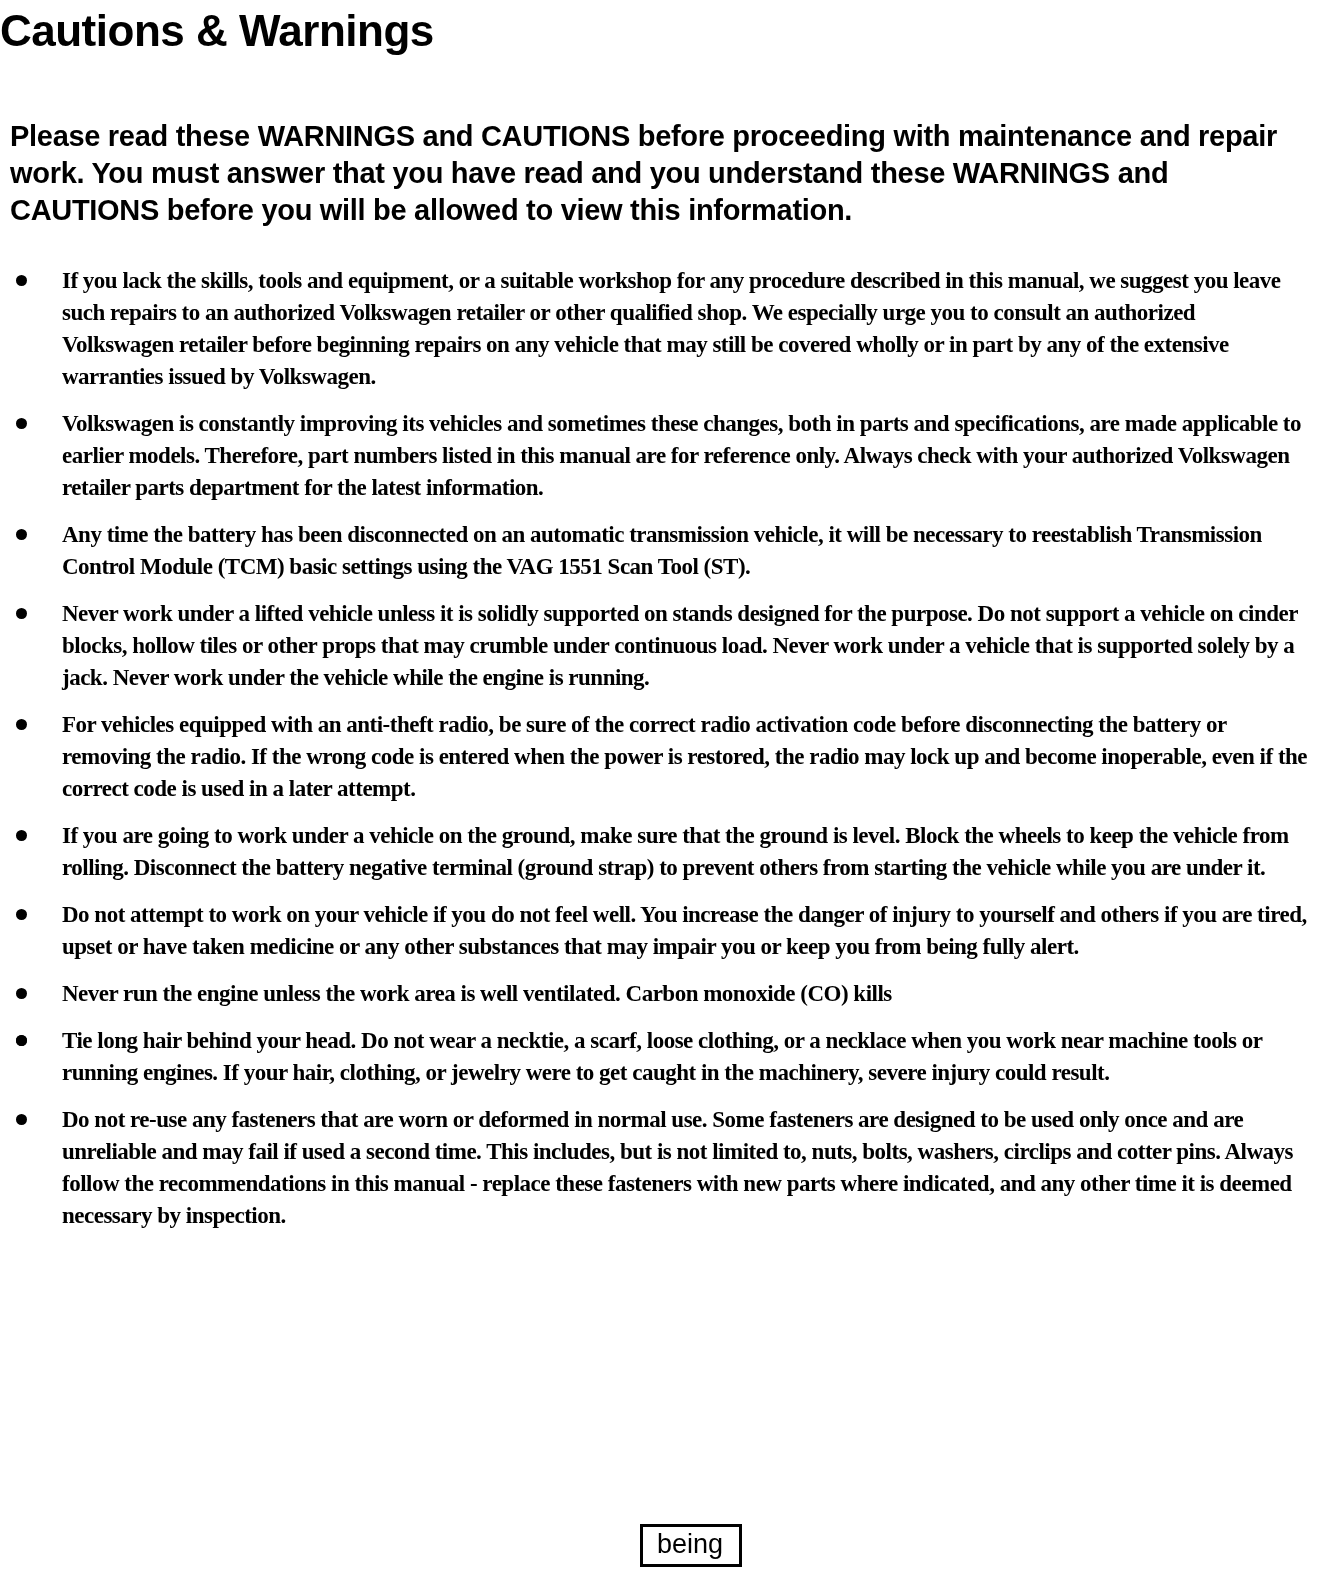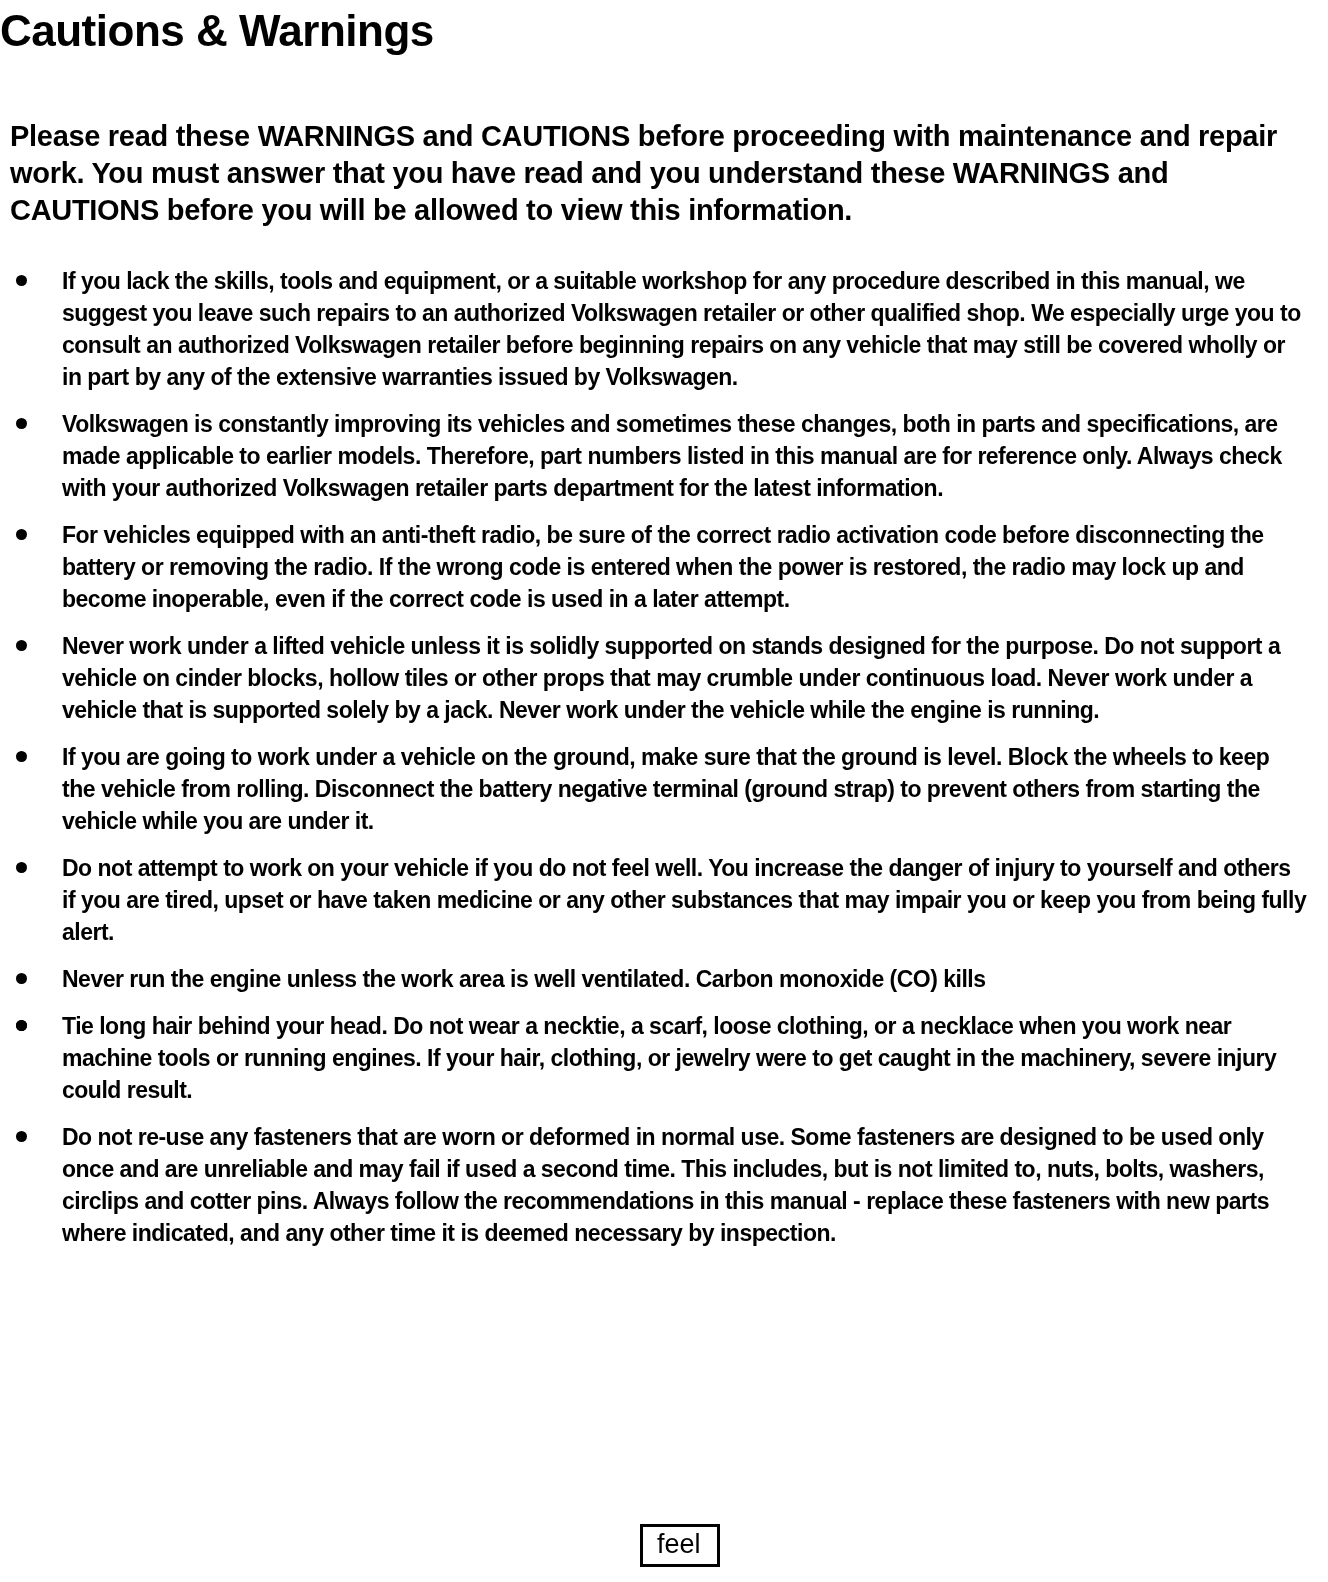--- a/index.html
+++ b/index.html
@@ -28,20 +28,21 @@
     margin: 62px 26px 0 10px;
     font-size: 29px;
     font-weight: bold;
     line-height: 37px;
     letter-spacing: -0.3px;
   }
   ul.warnings {
     list-style: none;
     margin: 36px 0 0 0;
     padding: 0 20px 0 62px;
+    font-family: Liberation Serif, serif;
   }
   li.warning {
     position: relative;
     font-size: 23px;
     font-weight: bold;
     line-height: 32px;
     letter-spacing: -0.5px;
     margin-bottom: 15px;
   }
   li.warning .dot {
@@ -81,25 +82,29 @@
   <li class="warning">
     <span class="dot"></span>
     <span>If you lack the skills, tools and equipment, or a suitable workshop for any procedure described in this manual, we suggest you leave such repairs to an authorized Volkswagen retailer or other qualified shop. We especially urge you to consult an authorized Volkswagen retailer before beginning repairs on any vehicle that may still be covered wholly or in part by any of the extensive warranties issued by Volkswagen.</span>
   </li>
   <li class="warning">
     <span class="dot"></span>
     <span>Volkswagen is constantly improving its vehicles and sometimes these changes, both in parts and specifications, are made applicable to earlier models. Therefore, part numbers listed in this manual are for reference only. Always check with your authorized Volkswagen retailer parts department for the latest information.</span>
   </li>
   <li class="warning">
     <span class="dot"></span>
-    <span>For vehicles equipped with an anti-theft radio, be sure of the correct radio activation code before disconnecting the battery or removing the radio. If the wrong code is entered when the power is restored, the radio may lock up and become inoperable, even if the correct code is used in a later attempt.</span>
+    <span>Any time the battery has been disconnected on an automatic transmission vehicle, it will be necessary to reestablish Transmission Control Module (TCM) basic settings using the VAG 1551 Scan Tool (ST).</span>
   </li>
   <li class="warning">
     <span class="dot"></span>
     <span>Never work under a lifted vehicle unless it is solidly supported on stands designed for the purpose. Do not support a vehicle on cinder blocks, hollow tiles or other props that may crumble under continuous load. Never work under a vehicle that is supported solely by a jack. Never work under the vehicle while the engine is running.</span>
+  </li>
+  <li class="warning">
+    <span class="dot"></span>
+    <span>For vehicles equipped with an anti-theft radio, be sure of the correct radio activation code before disconnecting the battery or removing the radio. If the wrong code is entered when the power is restored, the radio may lock up and become inoperable, even if the correct code is used in a later attempt.</span>
   </li>
   <li class="warning">
     <span class="dot"></span>
     <span>If you are going to work under a vehicle on the ground, make sure that the ground is level. Block the wheels to keep the vehicle from rolling. Disconnect the battery negative terminal (ground strap) to prevent others from starting the vehicle while you are under it.</span>
   </li>
   <li class="warning">
     <span class="dot"></span>
     <span>Do not attempt to work on your vehicle if you do not feel well. You increase the danger of injury to yourself and others if you are tired, upset or have taken medicine or any other substances that may impair you or keep you from being fully alert.</span>
   </li>
   <li class="warning">
@@ -112,13 +117,13 @@
   <li class="warning">
     <span class="dot"></span>
     <span>Tie long hair behind your head. Do not wear a necktie, a scarf, loose clothing, or a necklace when you work near machine tools or running engines. If your hair, clothing, or jewelry were to get caught in the machinery, severe injury could result.</span>
   </li>
   <li class="warning">
     <span class="dot"></span>
     <span>Do not re-use any fasteners that are worn or deformed in normal use. Some fasteners are designed to be used only once and are unreliable and may fail if used a second time. This includes, but is not limited to, nuts, bolts, washers, circlips and cotter pins. Always follow the recommendations in this manual - replace these fasteners with new parts where indicated, and any other time it is deemed necessary by inspection.</span>
   </li>
 </ul>
 
-<button class="next-btn">feel</button>
+<button class="next-btn">being</button>
 
 </body></html>

